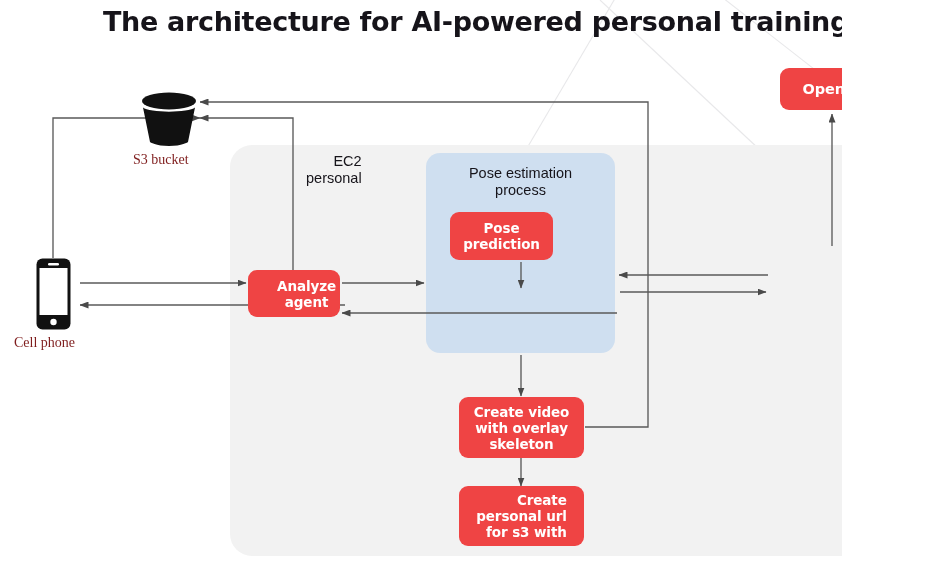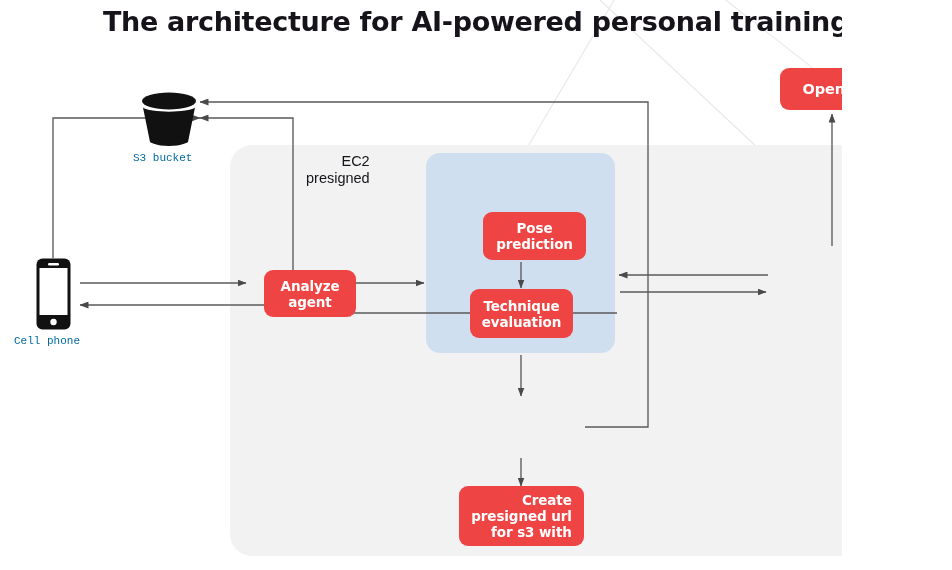--- a/index.html
+++ b/index.html
@@ -94,23 +94,23 @@
   }
   .phone-icon {
     position: absolute;
     left: 36px;
     top: 258px;
     width: 35px;
     height: 72px;
   }
   .caption {
     position: absolute;
-    color: #0369a1;
-    font-size: 11px;
-    font-family: Liberation Mono, monospace;
+    color: #7f1d1d;
+    font-size: 14px;
+    font-family: Liberation Serif, serif;
     white-space: nowrap;
   }
 </style>
 </head>
 <body>
 
 <div id="canvas">
 
   <svg id="bg-lines" viewBox="0 0 952 570">
     <g stroke="#e8e8ea" stroke-width="1.1" fill="none">
@@ -120,25 +120,29 @@
       <line x1="845" y1="0" x2="952" y2="90"></line>
     </g>
   </svg>
 
   <div id="title">The architecture for AI-powered personal training</div>
 
   <div class="ec2-region"></div>
 
   <div class="label-plain" style="left:306px; top:153px;">
     <div>EC2</div>
-    <div>presigned</div>
+    <div>personal</div>
   </div>
 
   <div class="pose-panel"></div>
 
+  <div class="label-plain" style="left:426px; top:165px; width:189px; text-align:center;">
+    <div>Pose estimation</div>
+    <div>process</div>
+  </div>
 
   <svg id="svg-arrows" viewBox="0 0 952 570">
     <defs>
       <marker id="ah" markerWidth="9" markerHeight="7" refX="8.5" refY="3.5" orient="auto" markerUnits="userSpaceOnUse">
         <polygon points="0 0, 9 3.5, 0 7" fill="#4a4a4a"></polygon>
       </marker>
     </defs>
     <g stroke="#5a5a5a" stroke-width="1.35" fill="none" marker-end="url(#ah)">
 
       <path d="M53,258 L53,118 L200,118"></path>
@@ -177,46 +181,47 @@
   <div class="caption" style="left:133px; top:152px;">S3 bucket</div>
 
   <svg class="phone-icon" viewBox="0 0 35 72">
     <rect x="0.5" y="0.5" width="34" height="71" rx="6" fill="#111111"></rect>
     <rect x="3.5" y="10" width="28" height="47" fill="#ffffff"></rect>
     <rect x="12" y="5" width="11" height="2.4" rx="1.2" fill="#ffffff"></rect>
     <circle cx="17.5" cy="64" r="3.2" fill="#ffffff"></circle>
   </svg>
   <div class="caption" style="left:14px; top:335px;">Cell phone</div>
 
-  <div class="node" style="left:264px; top:270px; width:92px; height:47px;">
+  <div class="node" style="left:248px; top:270px; width:92px; height:47px;justify-content:flex-end;">
     <div>
       <div>Analyze</div>
       <div>agent</div>
     </div>
   </div>
 
-  <div class="node" style="left:483px; top:212px; width:103px; height:48px;text-align:center;">
+  <div class="node" style="left:450px; top:212px; width:103px; height:48px;text-align:center;">
     <div>
       <div>Pose</div>
       <div>prediction</div>
     </div>
   </div>
 
-  <div class="node" style="left:470px; top:289px; width:103px; height:49px;">
-    <div>
-      <div>Technique</div>
-      <div>evaluation</div>
-    </div>
-  </div>
-
+
+  <div class="node" style="left:459px; top:397px; width:125px; height:61px;">
+    <div>
+      <div>Create video</div>
+      <div>with overlay</div>
+      <div>skeleton</div>
+    </div>
+  </div>
 
   <div class="node" style="left:459px; top:486px; width:125px; height:60px;text-align:right;">
     <div>
       <div>Create</div>
-      <div>presigned url</div>
+      <div>personal url</div>
       <div>for s3 with</div>
     </div>
   </div>
 
 
   <div class="node" style="left:780px; top:68px; width:104px; height:42px; font-size:14.5px;">
     <div>OpenAI</div>
   </div>
 
 </div>

